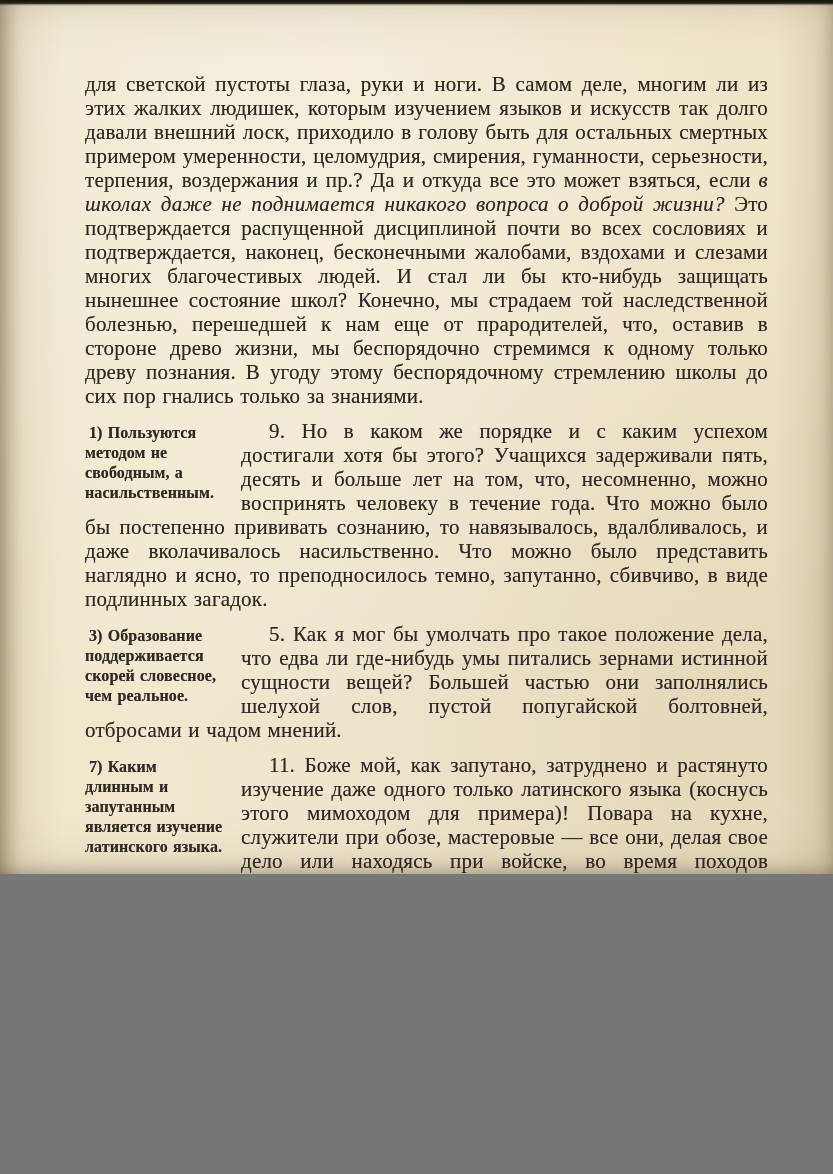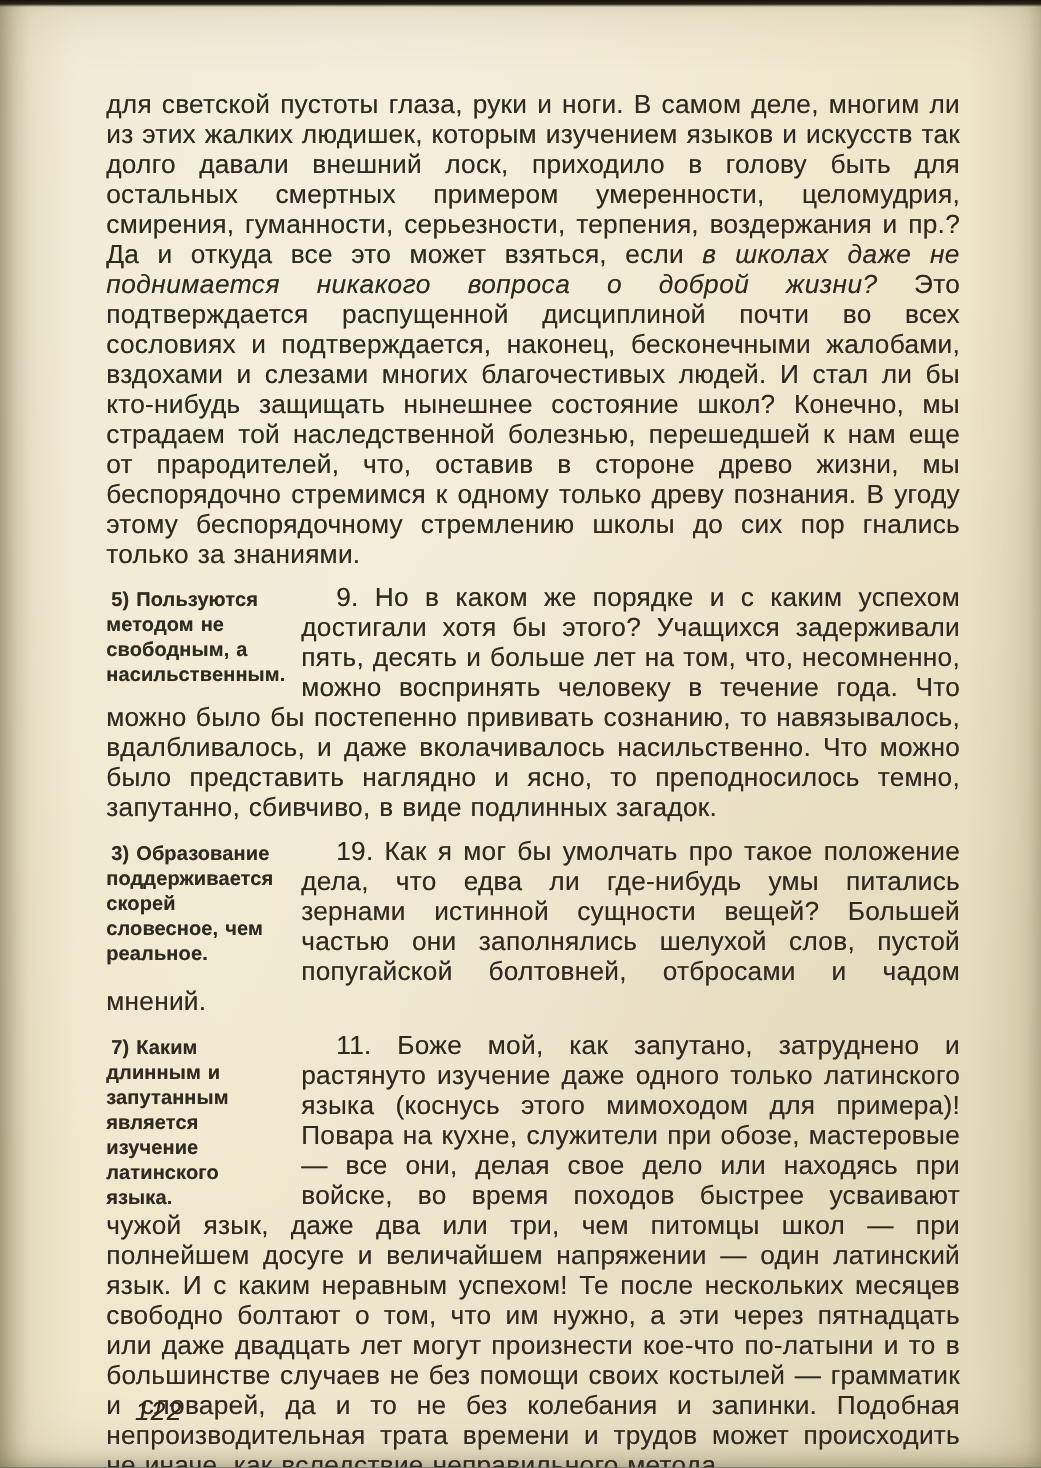--- a/index.html
+++ b/index.html
@@ -3,32 +3,32 @@
 <meta charset="utf-8">
 <style>
   html, body {
     margin: 0;
     padding: 0;
     background: #777;
   }
   .scan-page {
     position: relative;
     width: 833px;
-    height: 1174px;
+    height: 874px;
     overflow: hidden;
     background:
       radial-gradient(ellipse at 28% 18%, rgba(255,255,255,0.28), transparent 60%),
       radial-gradient(ellipse at 85% 85%, rgba(120,98,55,0.10), transparent 55%),
       linear-gradient(90deg, var(--paper-edge) 0px, #e9e1c4 22px, #efe8cd 64px, var(--paper) 45%, #eee6c9 93%, #e3dabb 100%);
     box-shadow:
       inset 0 0 55px rgba(95,80,45,0.22),
       inset 14px 0 22px -12px rgba(60,50,28,0.40),
       inset -10px 0 18px -10px rgba(60,50,28,0.28),
       inset 0 -12px 20px -12px rgba(60,50,28,0.30);
-    font-family: Liberation Sans, sans-serif;
+    font-family: Liberation Serif, serif;
     color: var(--ink);
   }
   .scan-edge-top {
     position: absolute;
     top: 0; left: 0; right: 0;
     height: 6px;
     background: linear-gradient(180deg, #151209 0%, #2b251a 55%, rgba(43,37,26,0.25) 80%, transparent 100%);
   }
   .text-block {
     position: absolute;
@@ -83,27 +83,27 @@
 
 <div class="scan-page">
 
   <div class="scan-edge-top"></div>
 
   <div class="text-block">
 
     <p class="para"><span>для светской пустоты глаза, руки и ноги. В самом деле, многим ли из этих жалких людишек, которым изучением языков и искусств так долго давали внешний лоск, приходило в голову быть для остальных смертных примером умеренности, целомудрия, смирения, гуманности, серьезности, терпения, воздержания и пр.? Да и откуда все это может взяться, если </span><em>в школах даже не поднимается никакого вопроса о доброй жизни?</em><span> Это подтверждается распущенной дисциплиной почти во всех сословиях и подтверждается, наконец, бесконечными жалобами, вздохами и слезами многих благочестивых людей. И стал ли бы кто-нибудь защищать нынешнее состояние школ? Конечно, мы страдаем той наследственной болезнью, перешедшей к нам еще от прародителей, что, оставив в стороне древо жизни, мы беспорядочно стремимся к одному только древу познания. В угоду этому беспорядочному стремлению школы до сих пор гнались только за знаниями.</span></p>
 
     <div class="section">
-      <div class="sidenote">5) Пользуются методом не свободным, а насильственным.</div>
+      <div class="sidenote">1) Пользуются методом не свободным, а насильственным.</div>
       <p class="para indented">9. Но в каком же порядке и с каким успехом достигали хотя бы этого? Учащихся задерживали пять, десять и больше лет на том, что, несомненно, можно воспринять человеку в течение года. Что можно было бы постепенно прививать сознанию, то навязывалось, вдалбливалось, и даже вколачивалось насильственно. Что можно было представить наглядно и ясно, то преподносилось темно, запутанно, сбивчиво, в виде подлинных загадок.</p>
     </div>
 
     <div class="section">
       <div class="sidenote">3) Образование поддерживается скорей словесное, чем реальное.</div>
-      <p class="para indented">19. Как я мог бы умолчать про такое положение дела, что едва ли где-нибудь умы питались зернами истинной сущности вещей? Большей частью они заполнялись шелухой слов, пустой попугайской болтовней, отбросами и чадом мнений.</p>
+      <p class="para indented">5. Как я мог бы умолчать про такое положение дела, что едва ли где-нибудь умы питались зернами истинной сущности вещей? Большей частью они заполнялись шелухой слов, пустой попугайской болтовней, отбросами и чадом мнений.</p>
     </div>
 
     <div class="section">
       <div class="sidenote">7) Каким длинным и запутанным является изучение латинского языка.</div>
       <p class="para indented">11. Боже мой, как запутано, затруднено и растянуто изучение даже одного только латинского языка (коснусь этого мимоходом для примера)! Повара на кухне, служители при обозе, мастеровые — все они, делая свое дело или находясь при войске, во время походов быстрее усваивают чужой язык, даже два или три, чем питомцы школ — при полнейшем досуге и величайшем напряжении — один латинский язык. И с каким неравным успехом! Те после нескольких месяцев свободно болтают о том, что им нужно, а эти через пятнадцать или даже двадцать лет могут произнести кое-что по-латыни и то в большинстве случаев не без помощи своих костылей — грамматик и словарей, да и то не без колебания и запинки. Подобная непроизводительная трата времени и трудов может происходить не иначе, как вследствие неправильного метода.</p>
     </div>
 
   </div>
 
   <div class="page-number">122</div>

